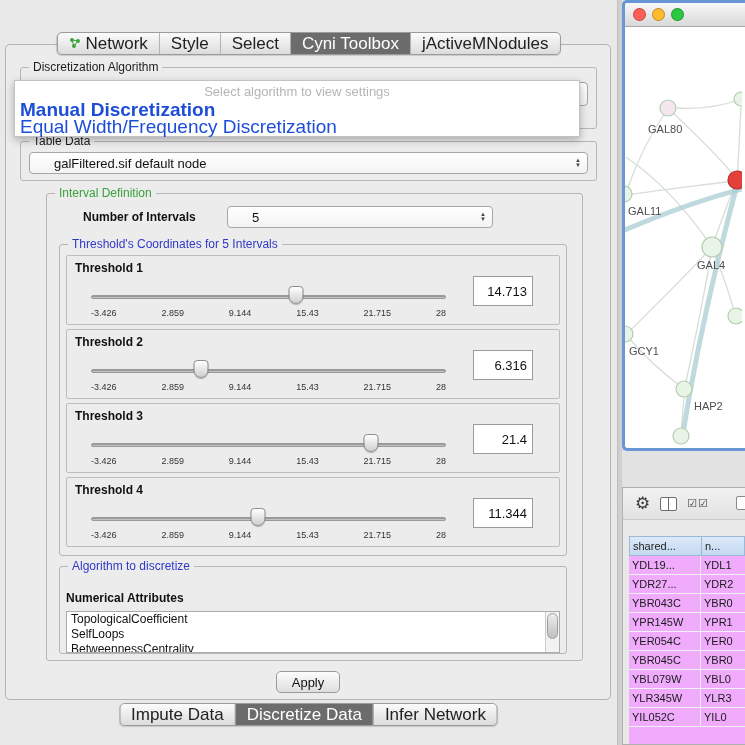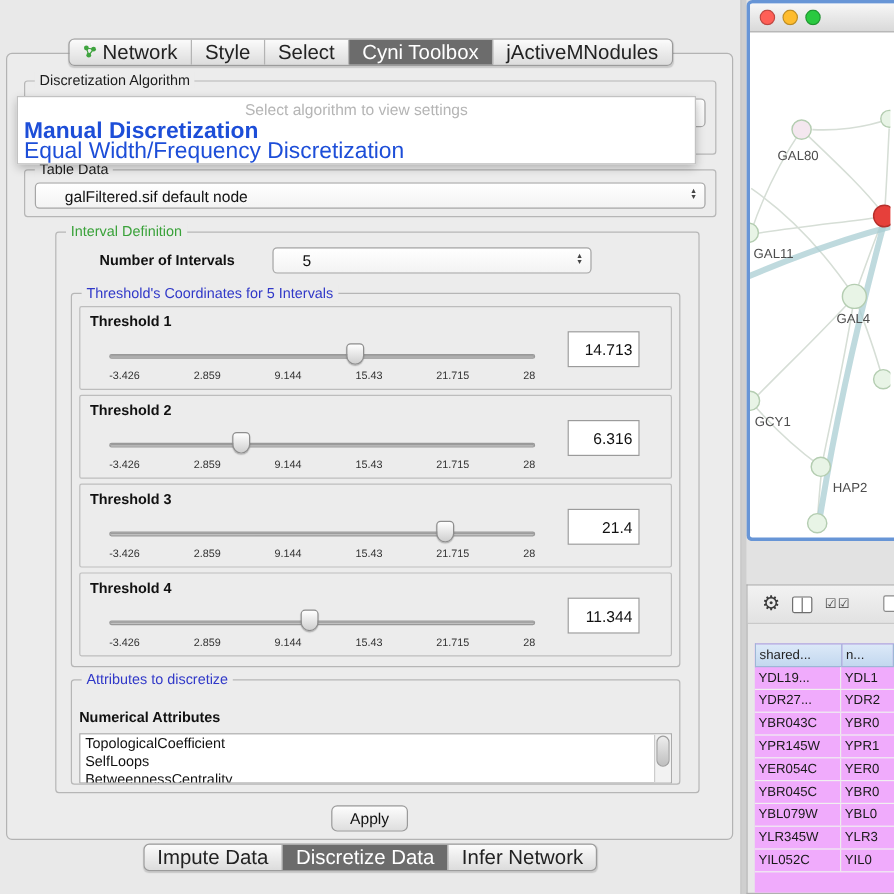--- a/index.html
+++ b/index.html
@@ -232,21 +232,21 @@
                   <span>15.43</span>
                   <span>21.715</span>
                   <span>28</span>
                 </div>
                 <div class="t-value">11.344</div>
               </div>
             </div>
         </div>
 
         <div class="group attrs-group">
-          <span class="group-title blue">Attributes to discretize</span>
+          <span class="group-title blue">Algorithm to discretize</span>
           <span class="attrs-label">Numerical Attributes</span>
           <div class="attrs-list">
             <ul id="attr-list">
                 <li>TopologicalCoefficient</li>
                 <li>SelfLoops</li>
                 <li>BetweennessCentrality</li>
               </ul>
             <div class="attrs-scrollbar">
               <div class="attrs-thumb"></div>
             </div>

